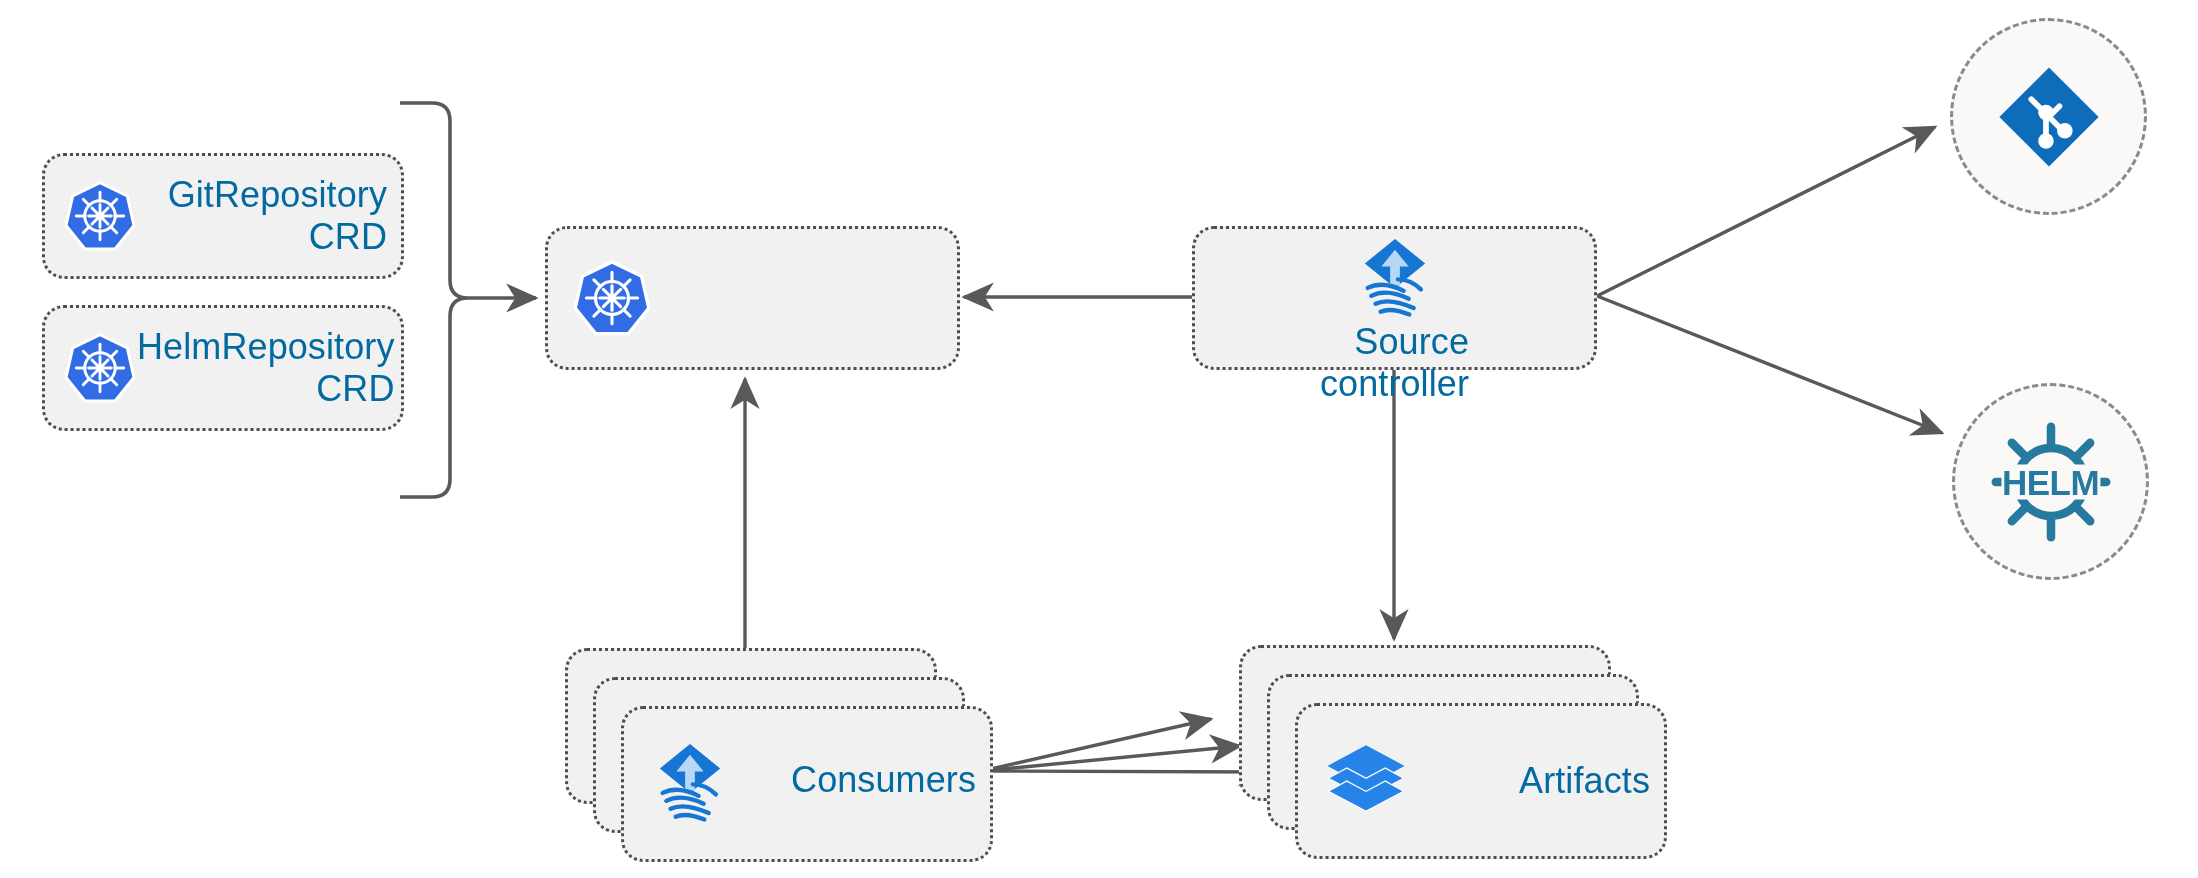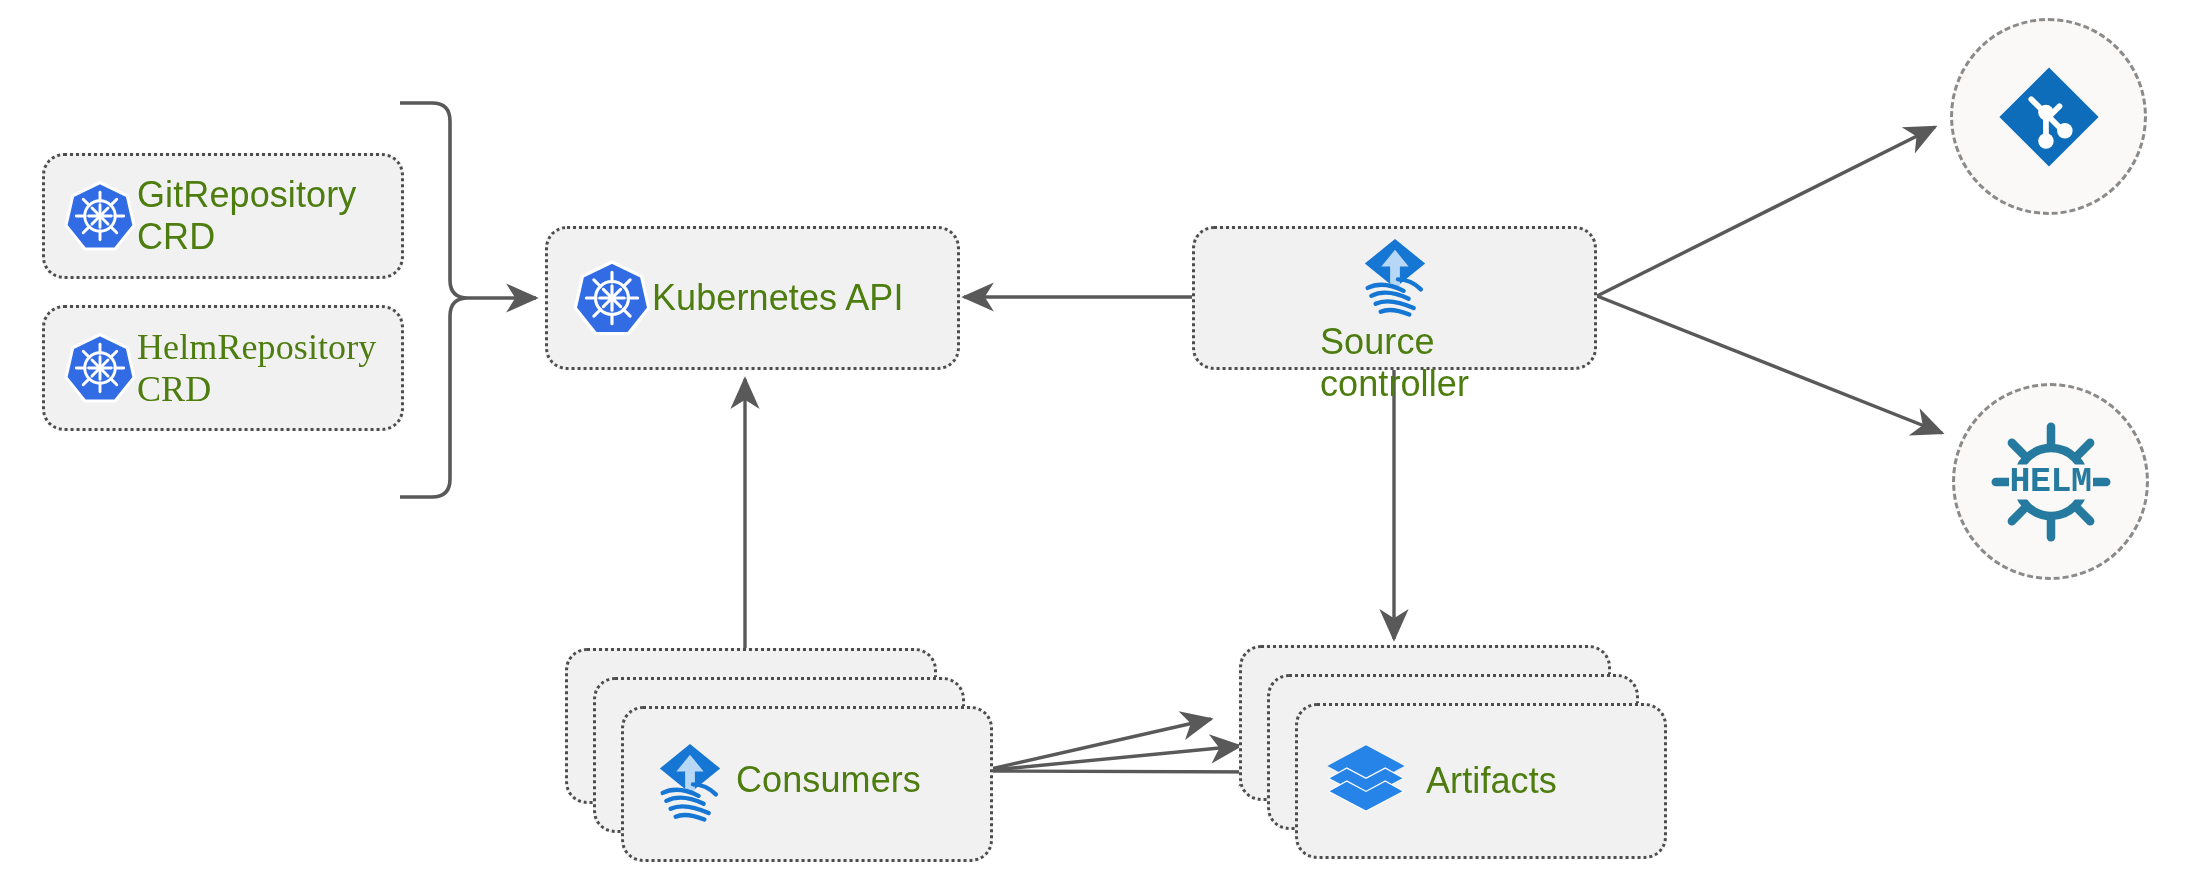--- a/index.html
+++ b/index.html
@@ -12,24 +12,24 @@
     position:absolute;
     background:#f1f1f1;
     border:3px dotted #4d4d4d;
     border-radius:22px;
     box-sizing:border-box;
     display:flex;
     align-items:center;
     justify-content:flex-start;
   }
   .node .label{
-    color:#4d7c0f;
+    color:#0369a1;
     font-size:36px;
     line-height:1.18;
-    text-align:left;
+    text-align:right;
     white-space:pre-line;
     flex:1 1 auto;
   }
   .node .nodeicon{flex:0 0 auto;display:flex;align-items:center;justify-content:center;}
 
   
   .plate{
     position:absolute;
     background:#f1f1f1;
     border:3px dotted #4d4d4d;
@@ -109,21 +109,21 @@
           <line x1="34.2" y1="34.2" x2="38.9" y2="38.9"></line>
           <line x1="38.9" y1="25.1" x2="34.2" y2="29.8"></line>
           <line x1="29.8" y1="34.2" x2="25.1" y2="38.9"></line>
         </g>
       </svg>
     </span>
     <span class="label ttl">GitRepository
 CRD</span>
   </div>
 
-  <div class="node" style="left:42px;top:305px;width:362px;height:126px;padding:0 8px 0 18px;font-family:Liberation Serif, serif;">
+  <div class="node" style="left:42px;top:305px;width:362px;height:126px;padding:0 8px 0 18px;">
     <span class="nodeicon">
       <svg width="74" height="74" viewBox="0 0 64 64" aria-hidden="true">
         <path d="M32 3.2 L55.6 14.6 L61.4 40.1 L45.1 60.5 L18.9 60.5 L2.6 40.1 L8.4 14.6 Z" fill="#326ce5" stroke="#ffffff" stroke-width="2.6" stroke-linejoin="round"></path>
         <g stroke="#ffffff" stroke-width="2.5" fill="none" stroke-linecap="round">
           <circle cx="32" cy="32" r="13.2"></circle>
           <circle cx="32" cy="32" r="3.1" fill="#ffffff" stroke="none"></circle>
           <line x1="32" y1="11.5" x2="32" y2="19.2"></line>
           <line x1="32" y1="44.8" x2="32" y2="52.5"></line>
           <line x1="11.5" y1="32" x2="19.2" y2="32"></line>
           <line x1="44.8" y1="32" x2="52.5" y2="32"></line>
@@ -165,21 +165,20 @@
           <line x1="32" y1="34" x2="32" y2="41.8"></line>
           <line x1="22.2" y1="32" x2="30" y2="32"></line>
           <line x1="34" y1="32" x2="41.8" y2="32"></line>
           <line x1="25.1" y1="25.1" x2="29.8" y2="29.8"></line>
           <line x1="34.2" y1="34.2" x2="38.9" y2="38.9"></line>
           <line x1="38.9" y1="25.1" x2="34.2" y2="29.8"></line>
           <line x1="29.8" y1="34.2" x2="25.1" y2="38.9"></line>
         </g>
       </svg>
     </span>
-    <span class="label ttl">Kubernetes API</span>
   </div>
 
   <div class="node" style="left:1192px;top:226px;width:405px;height:144px;padding:0 26px 0 26px;flex-direction:column;">
     <span class="nodeicon">
       <svg width="92" height="92" viewBox="0 0 64 64" aria-hidden="true">
         <path d="M32 7 L53 24 L32 41 L11 24 Z" fill="#1676d4"></path>
         <path d="M32 14.5 L41.5 26 L35.4 26 L35.4 39.5 L28.6 39.5 L28.6 26 L22.5 26 Z" fill="#b6d7f6"></path>
         <g stroke="#1676d4" stroke-width="3" fill="none" stroke-linecap="round">
           <path d="M13 41 C21 37, 30 39, 38 43"></path>
           <path d="M15.5 46.5 C23.5 42.5, 33 44.5, 41.5 48.5"></path>
@@ -257,18 +256,18 @@
           <line x1="3.5" y1="32" x2="14" y2="32"></line>
           <line x1="50" y1="32" x2="60.5" y2="32"></line>
           <line x1="11.8" y1="11.8" x2="19.3" y2="19.3"></line>
           <line x1="44.7" y1="44.7" x2="52.2" y2="52.2"></line>
           <line x1="52.2" y1="11.8" x2="44.7" y2="19.3"></line>
           <line x1="19.3" y1="44.7" x2="11.8" y2="52.2"></line>
         </g>
       </svg>
       <span style="position:absolute;left:50%;top:50%;transform:translate(-50%,-50%);
                    font-size:35px;font-weight:bold;color:#277a9f;letter-spacing:-0.5px;
-                   font-family:Liberation Mono, monospace;background:#faf9f7;
+                   font-family:Liberation Sans, sans-serif;background:#faf9f7;
                    padding:0 1px;line-height:1;">HELM</span>
     </span>
   </div>
 
 </div>
 
 </body></html>

